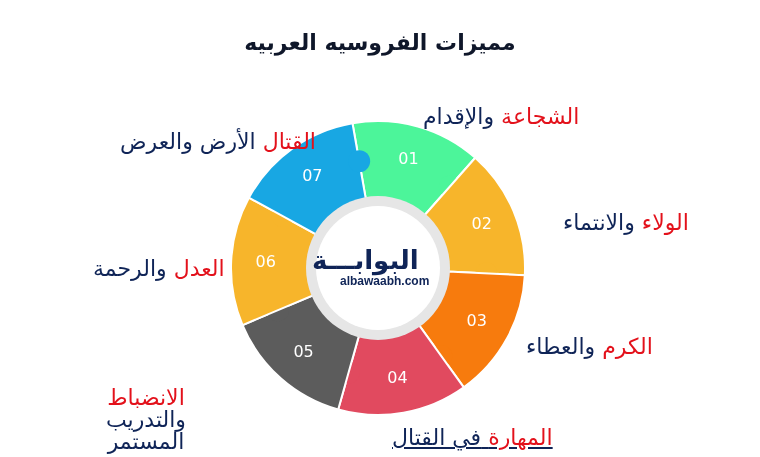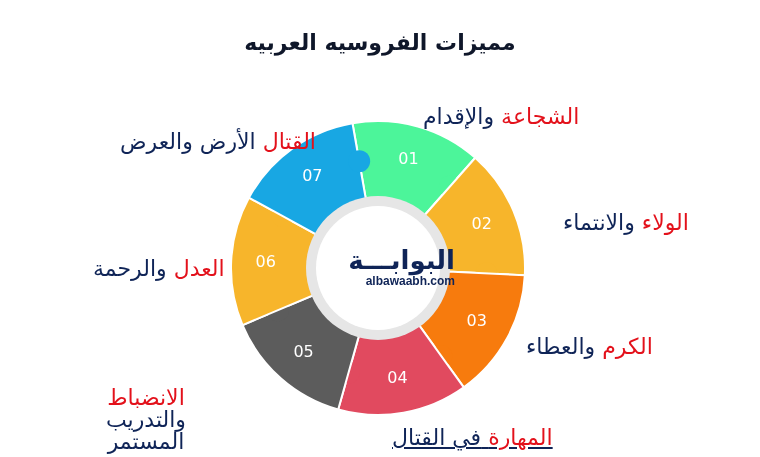--- a/index.html
+++ b/index.html
@@ -3,21 +3,21 @@
 <meta charset="utf-8">
 <style>
   html, body { margin:0; padding:0; background:#ffffff; }
   body { width:760px; height:457px; position:relative; overflow:hidden; font-family:"DejaVu Sans", sans-serif; }
   .title { position:absolute; left:0; width:760px; top:30px; text-align:center; font-size:22px; font-weight:bold; color:#0f172a; direction:rtl; }
   .label { position:absolute; font-size:22px; color:#0f2457; direction:rtl; white-space:nowrap; line-height:22px; }
   .label .hl { color:#e3111b; }
   .label.multi { text-align:center; white-space:normal; width:160px; }
   svg.wheel { position:absolute; left:0; top:0; }
   .num { font-family:"DejaVu Sans", sans-serif; font-size:16px; fill:#ffffff; text-anchor:middle; dominant-baseline:middle; }
-  .logo { position:absolute; left:331px; top:246px; width:124px; text-align:right; }
+  .logo { position:absolute; left:312px; top:246px; width:124px; text-align:left; }
   .logo-ar { font-size:26px; font-weight:bold; color:#0f2457; direction:rtl; line-height:28px; }
   .logo-en { font-size:12px; font-weight:bold; color:#0f2457; line-height:14px; font-family:"Liberation Sans", sans-serif;padding-left:28px; }
 </style>
 </head>
 <body>
 
 <div class="title">مميزات الفروسيه العربيه</div>
 
 <svg class="wheel" width="760" height="457">
   <g id="segs">

